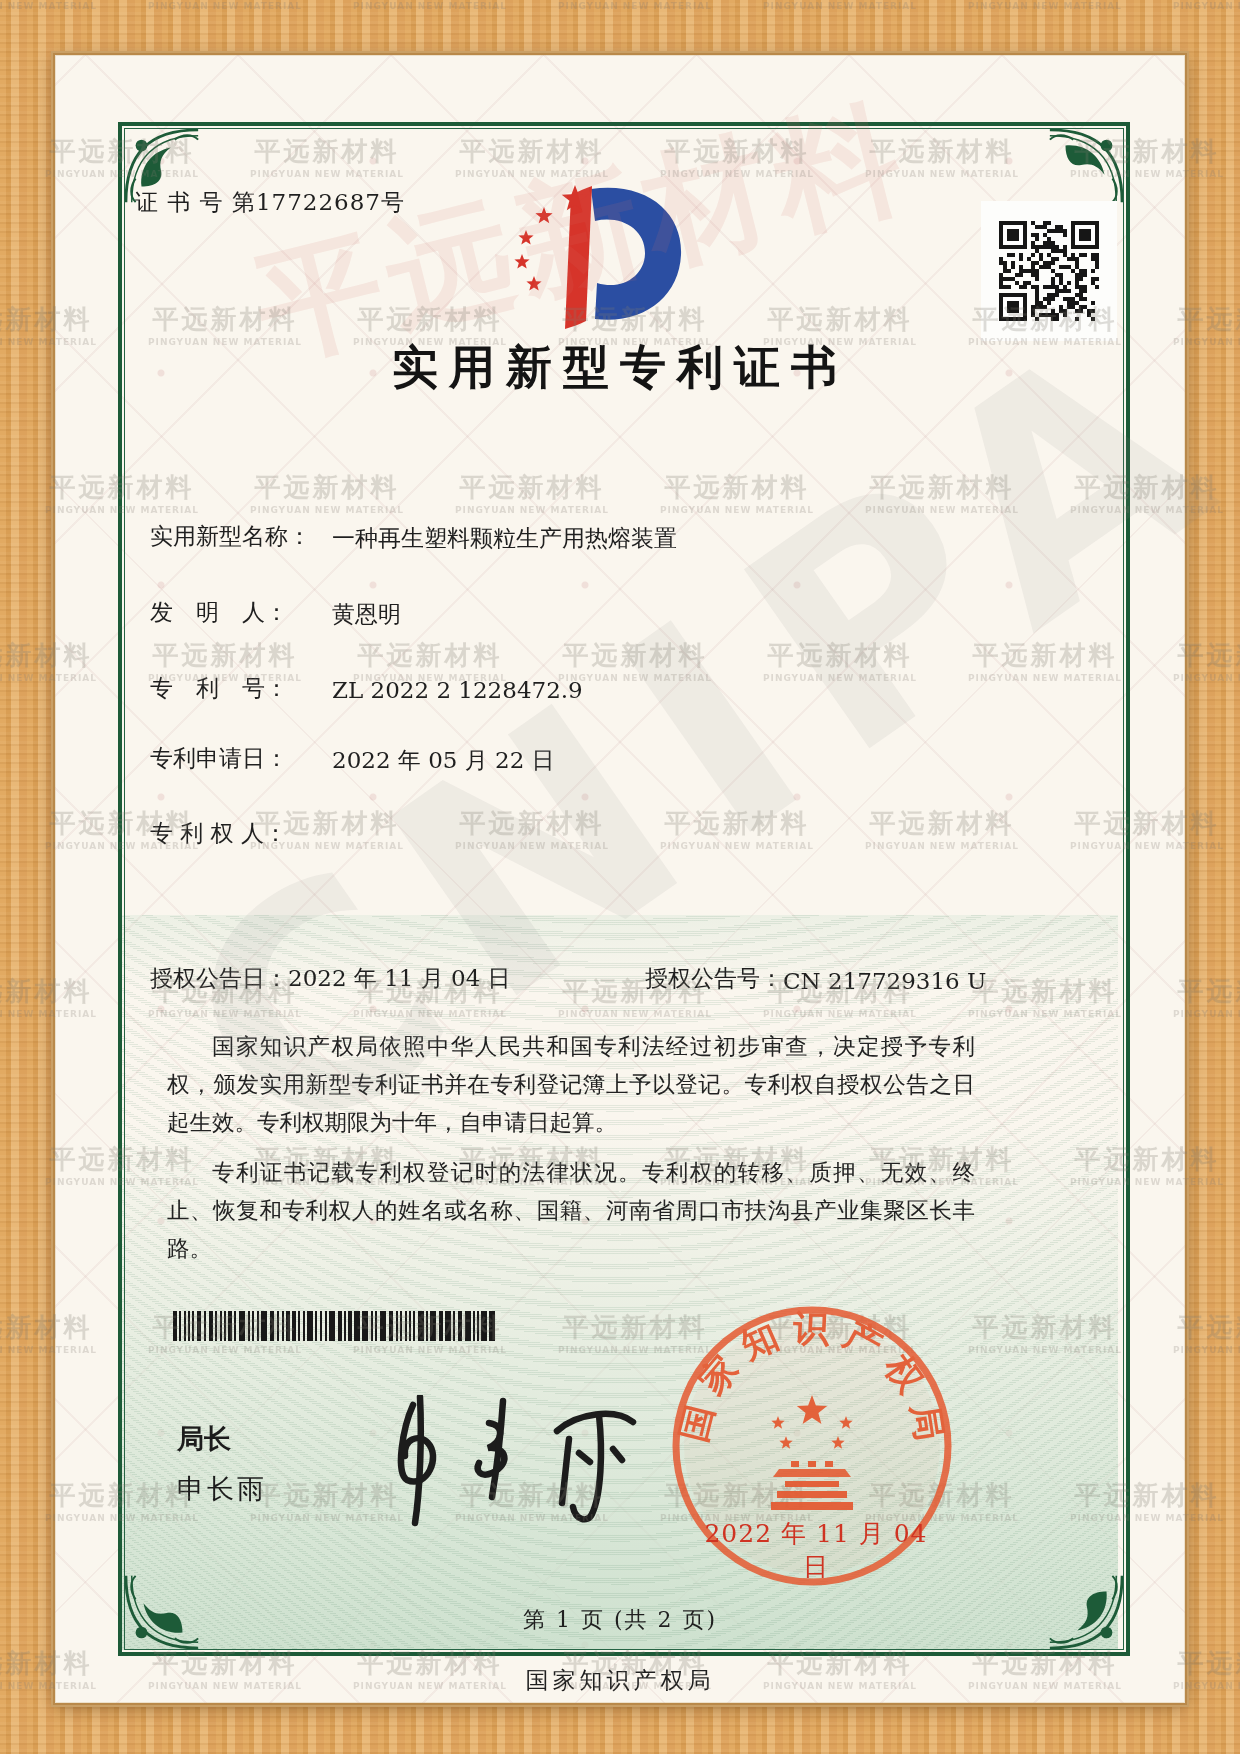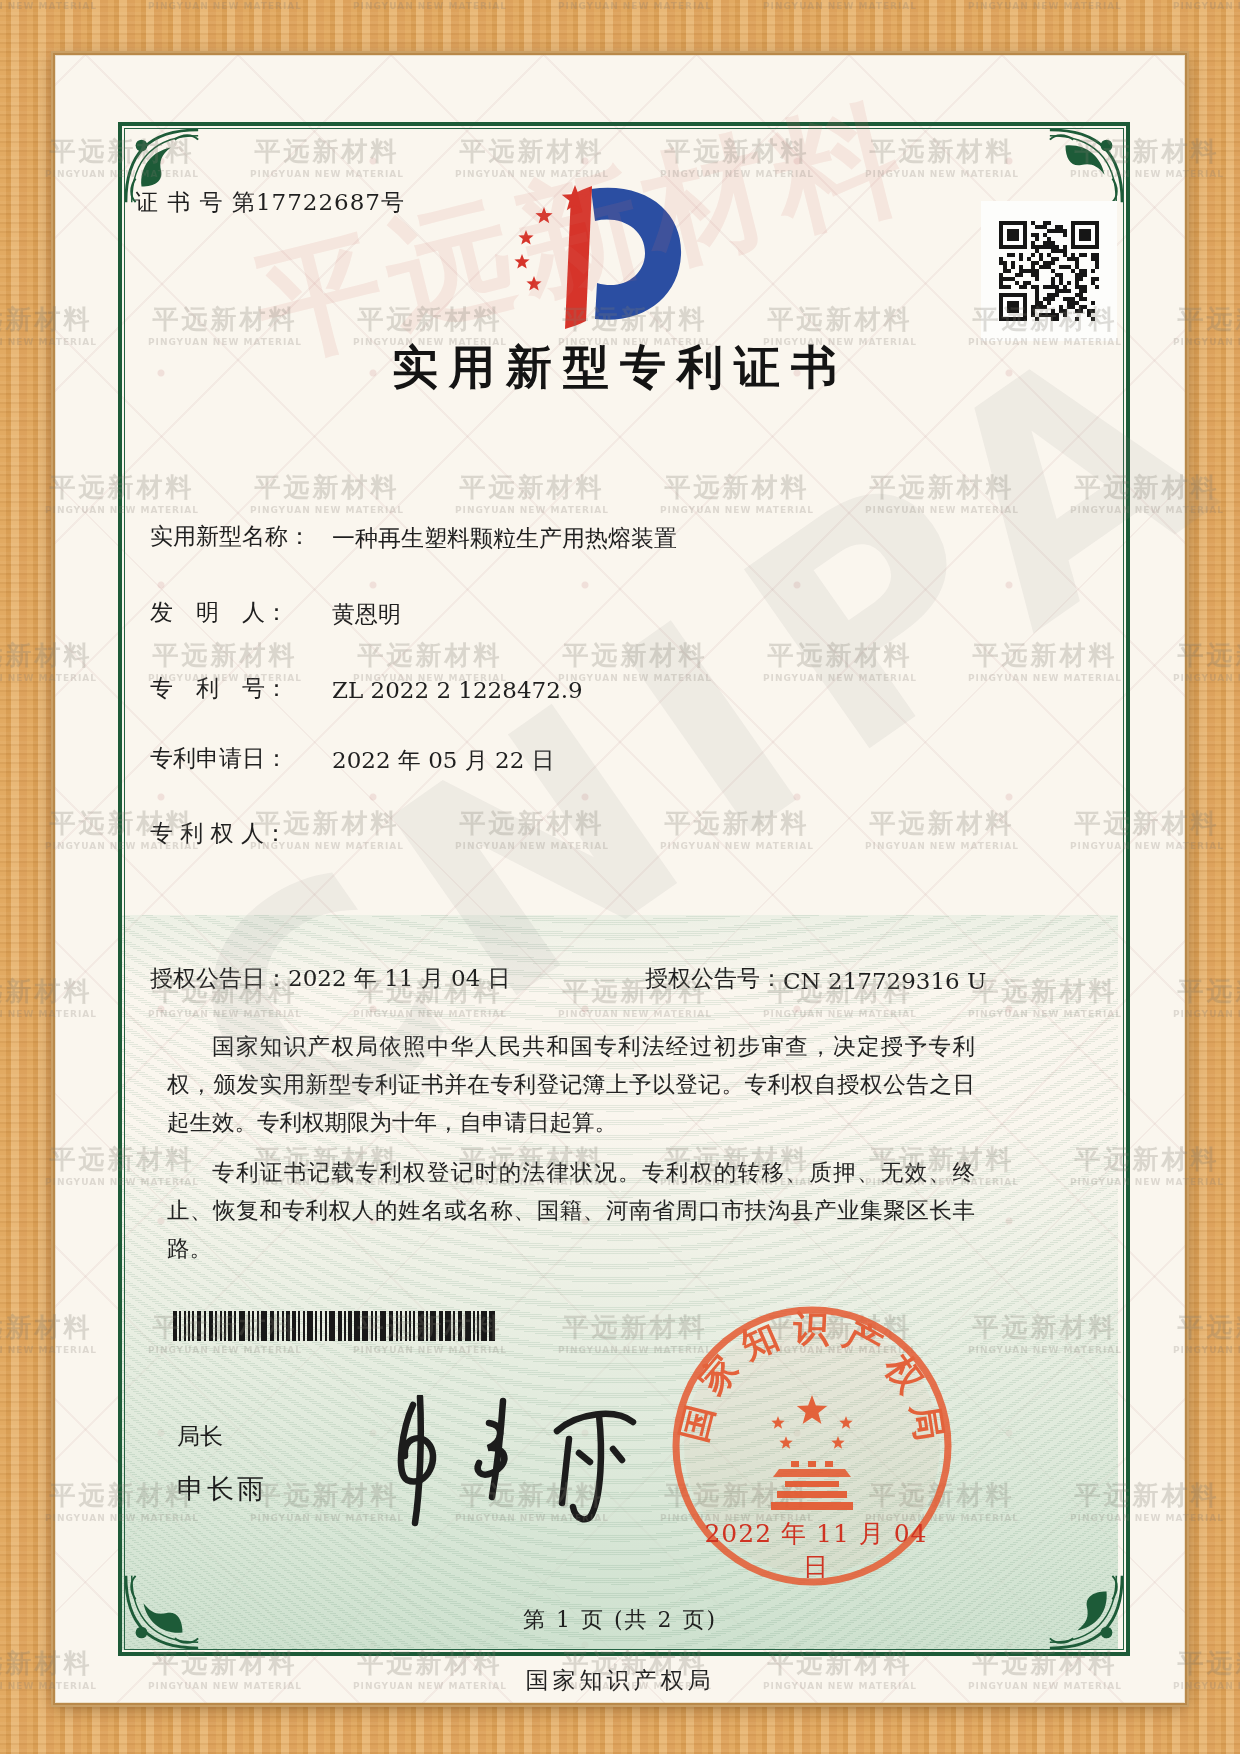--- a/index.html
+++ b/index.html
@@ -53,21 +53,21 @@
   .grant-row .pair{position:absolute;display:flex;white-space:pre;align-items:flex-end;}
   .grant-row .p1{left:0;}
   .grant-row .p2{left:495px;}
 
   .body-text{position:absolute;left:100px;top:960px;width:832px;font-size:22.5px;line-height:38px;color:#222;text-align:justify;}
   .body-text p{margin:12px;text-indent:2em;}
 
   .barcode{position:absolute;left:118px;top:1256px;width:326px;height:30px;}
   .barcode span{position:absolute;top:0;height:30px;background:#181818;}
 
-  .signer-title{position:absolute;left:122px;top:1366px;font-size:23px;color:#1c1c1c;font-family:"DejaVu Sans", sans-serif;}
+  .signer-title{position:absolute;left:122px;top:1366px;font-size:27px;color:#1c1c1c;font-family:"DejaVu Sans", sans-serif;font-weight:bold;}
   .signer-name{position:absolute;left:122px;top:1416px;font-size:27px;color:#1c1c1c;font-family:"DejaVu Sans", sans-serif;letter-spacing:3px;}
   .signature{position:absolute;left:318px;top:1340px;z-index:3;}
 
   .seal{position:absolute;left:612px;top:1246px;z-index:5;opacity:0.92;}
   .seal-date{position:absolute;left:636px;top:1462px;width:250px;text-align:center;font-size:25px;color:#cf3322;z-index:6;letter-spacing:1px;}
 
   .page-footer{position:absolute;left:63px;top:1550px;width:1004px;text-align:center;font-size:22px;color:#1f1f1f;letter-spacing:2px;}
   .continuation{position:absolute;left:0;top:1610px;width:1130px;text-align:center;font-size:23px;color:#1f1f1f;letter-spacing:4px;}
 
   .wm-layer{position:absolute;inset:0;z-index:4;pointer-events:none;overflow:hidden;}

